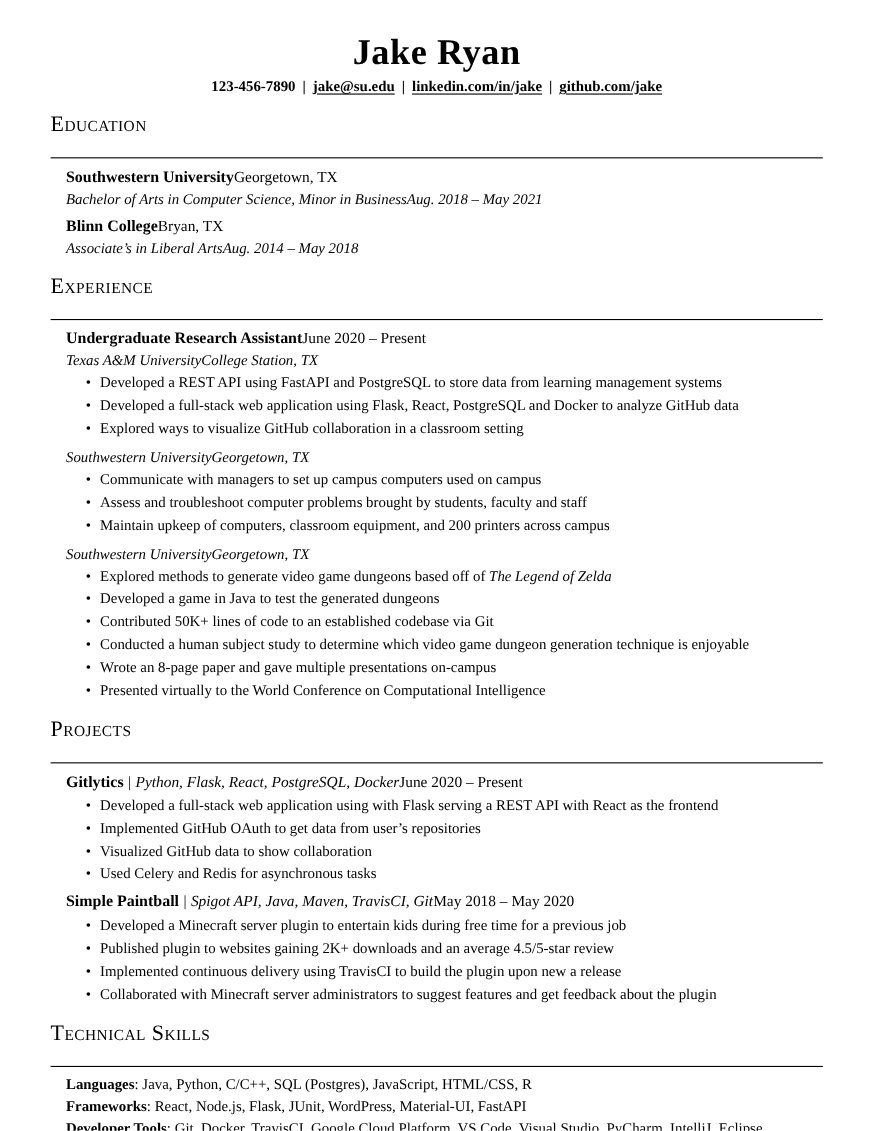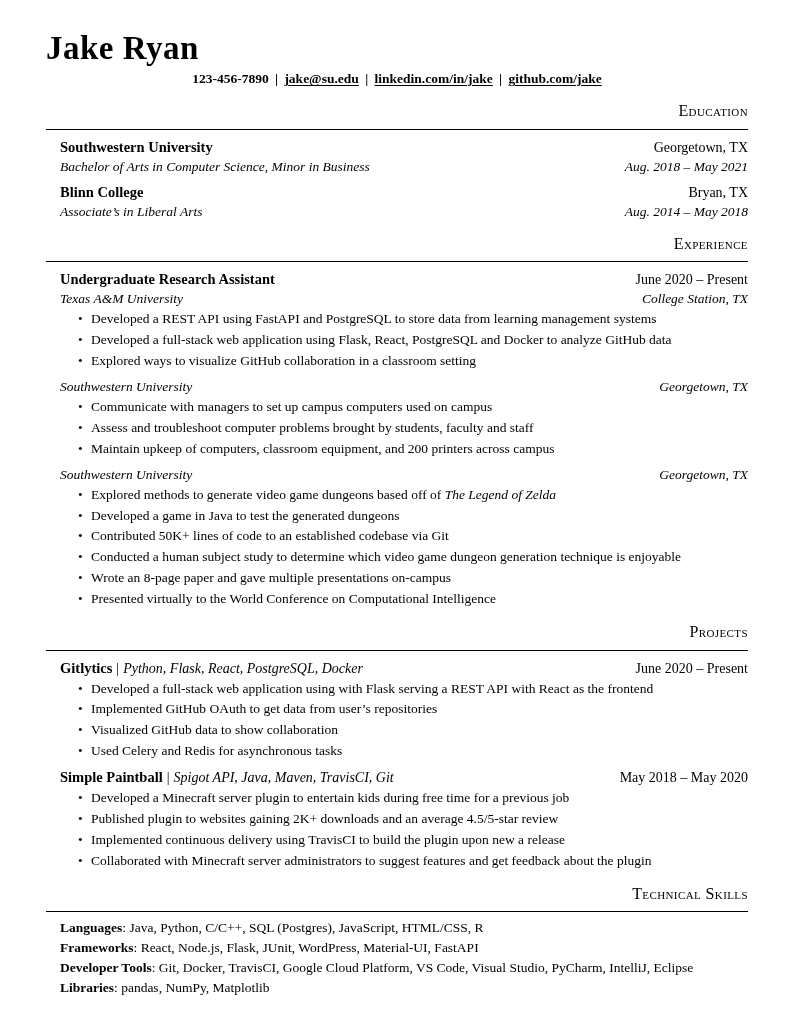--- a/index.html
+++ b/index.html
@@ -8,21 +8,21 @@
     width: 794px;
     height: 1028px;
     overflow: hidden;
     font-family: "Liberation Serif", "DejaVu Serif", serif;
     color: #000;
   }
   .page { padding: 30px 46px 0 46px; }
 
   
   .name {
-    text-align: left;
+    text-align: center;
     font-size: 33px;
     font-weight: 700;
     letter-spacing: 0.5px;
     line-height: 1.1;
   }
   .contact {
     text-align: center;
     font-size: 13.5px;
     margin-top: 5px;
     font-weight: bold;
@@ -34,33 +34,32 @@
     cursor: pointer;
   }
   .contact .sep { margin: 0 3px; }
 
   
   .section { margin-top: 15px; }
   .section-title {
     font-variant: small-caps;
     font-variant-caps: small-caps;
     font-weight: 400;
-    font-size: 16px;
+    font-size: 20px;
     letter-spacing: 0.4px;
     border-bottom: 1px solid #000;
-    padding-bottom: 9px;
+    padding-bottom: 19px;
     line-height: 1.1;
-    text-align: right;
   }
 
   
   .entry { margin: 9px 0 0 14px; }
   .row {
     display: flex;
-    justify-content: space-between;
+    justify-content: flex-start;
     align-items: baseline;
   }
   .row-main { font-size: 14px; }
   .row-sub { font-size: 13.5px; font-style: italic; margin-top: 3px; }
   .bold { font-weight: 700; }
   .italic { font-style: italic; }
   .entry-title { font-weight: 700; font-size: 14.5px; }
   .entry-date { font-size: 14px; }
   .proj-sep { margin: 0 4px; font-style: normal; }
 

